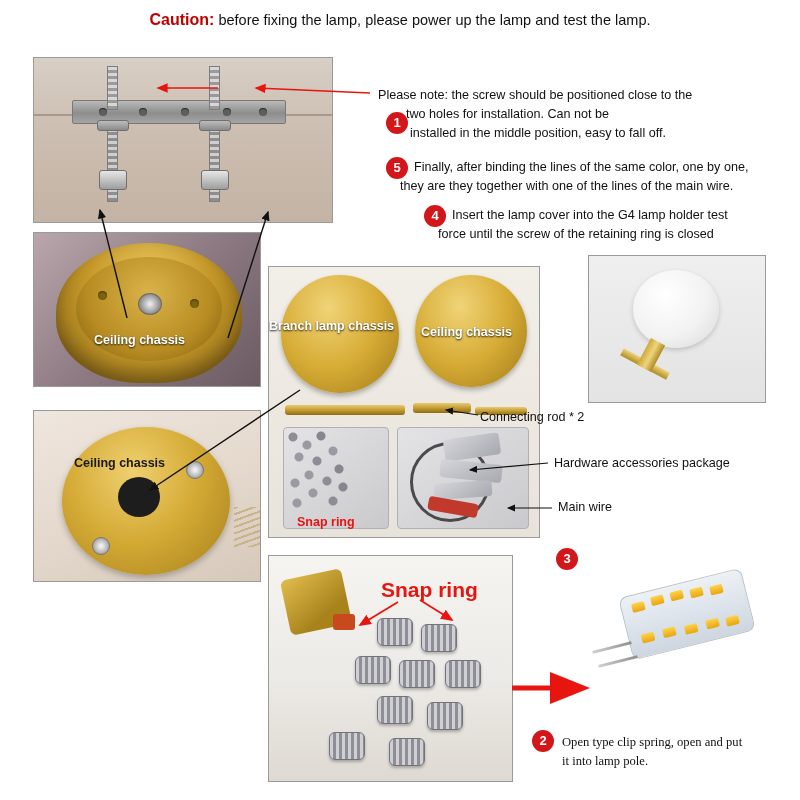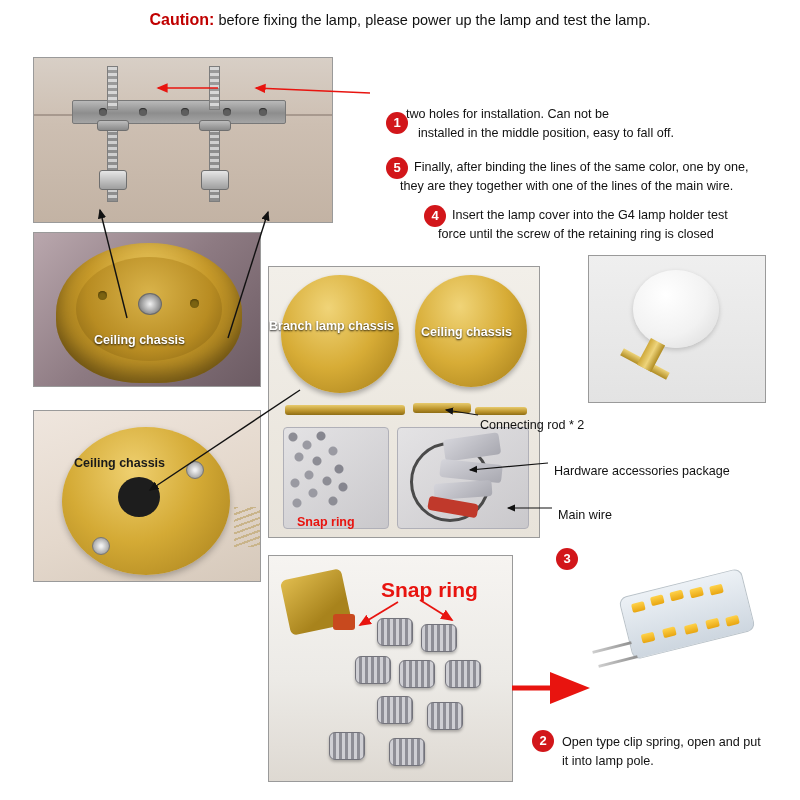--- a/index.html
+++ b/index.html
@@ -292,21 +292,20 @@
     position: absolute;
     color: #e8140f;
     font-weight: bold;
     white-space: nowrap;
   }
   .side-label {
     position: absolute;
     font-size: 12.6px;
     color: #111;
     white-space: nowrap;
-    margin-top: 8px;
   }
 
   
   #arrows { position: absolute; left: 0; top: 0; width: 800px; height: 800px; pointer-events: none; }
 </style>
 </head>
 <body>
 
 <div id="page">
 
@@ -444,41 +443,41 @@
     <line x1="552" y1="508" x2="508" y2="508" stroke="#111" stroke-width="1.2" marker-end="url(#blackhead)"></line>
 
     <line x1="398" y1="602" x2="360" y2="625" stroke="#e8140f" stroke-width="1.8" marker-end="url(#redhead)"></line>
     <line x1="420" y1="600" x2="452" y2="620" stroke="#e8140f" stroke-width="1.8" marker-end="url(#redhead)"></line>
 
     <line x1="512" y1="688" x2="580" y2="688" stroke="#e8140f" stroke-width="5" marker-end="url(#redhead-big)"></line>
   </svg>
 
   <div class="num-circle" style="left:386px; top:112px;">1</div>
   <div class="instr" style="left:378px; top:86px; width:400px;">
-    <br>
+    <span>Please note: the screw should be positioned close to the</span><br>
     <span style="display:inline-block; margin-left:28px;">two holes for installation. Can not be</span><br>
-    <span style="display:inline-block; margin-left:40px;">installed in the middle position, easy to fall off.</span>
+    <span style="display:inline-block; margin-left:32px;">installed in the middle position, easy to fall off.</span>
   </div>
 
   <div class="num-circle" style="left:386px; top:157px;">5</div>
   <div class="instr" style="left:414px; top:158px; width:370px;">
     <span>Finally, after binding the lines of the same color, one by one,</span><br>
     <span style="display:inline-block; margin-left:-14px;">they are they together with one of the lines of the main wire.</span>
   </div>
 
   <div class="num-circle" style="left:424px; top:205px;">4</div>
   <div class="instr" style="left:452px; top:206px; width:340px;">
     <span>Insert the lamp cover into the G4 lamp holder test</span><br>
     <span style="display:inline-block; margin-left:-14px;">force until the screw of the retaining ring is closed</span>
   </div>
 
   <div class="num-circle" style="left:556px; top:548px;">3</div>
 
   <div class="num-circle" style="left:532px; top:730px;">2</div>
-  <div class="instr" style="left:562px; top:733px; width:230px;">
+  <div class="instr" style="left:562px; top:733px; width:230px;font-family:Liberation Serif, serif;">
     <span>Open type clip spring, open and put</span><br>
     <span>it into lamp pole.</span>
   </div>
 
   <div class="side-label" style="left:480px; top:410px;">Connecting rod  * 2</div>
   <div class="side-label" style="left:554px; top:456px;">Hardware accessories package</div>
   <div class="side-label" style="left:558px; top:500px;">Main wire</div>
 
 </div>
 

